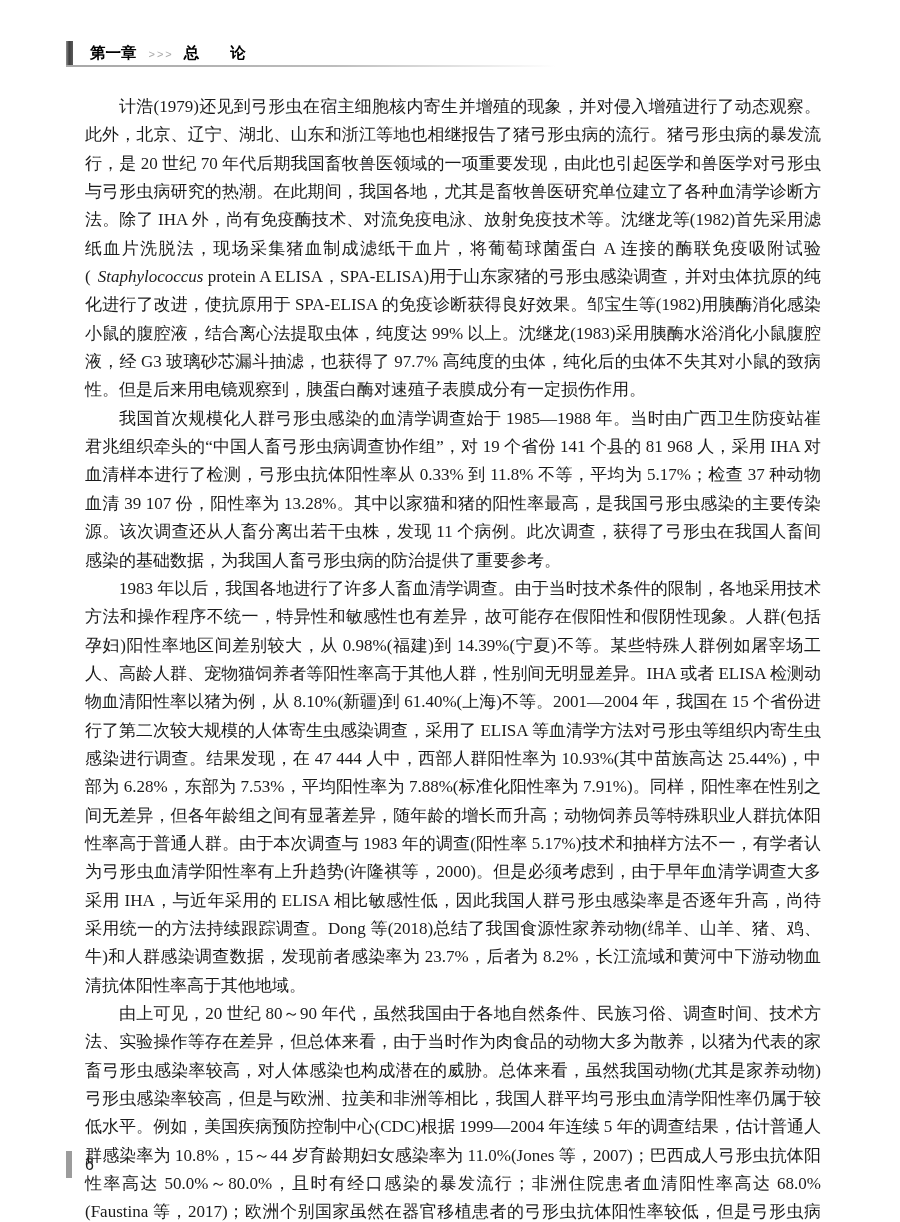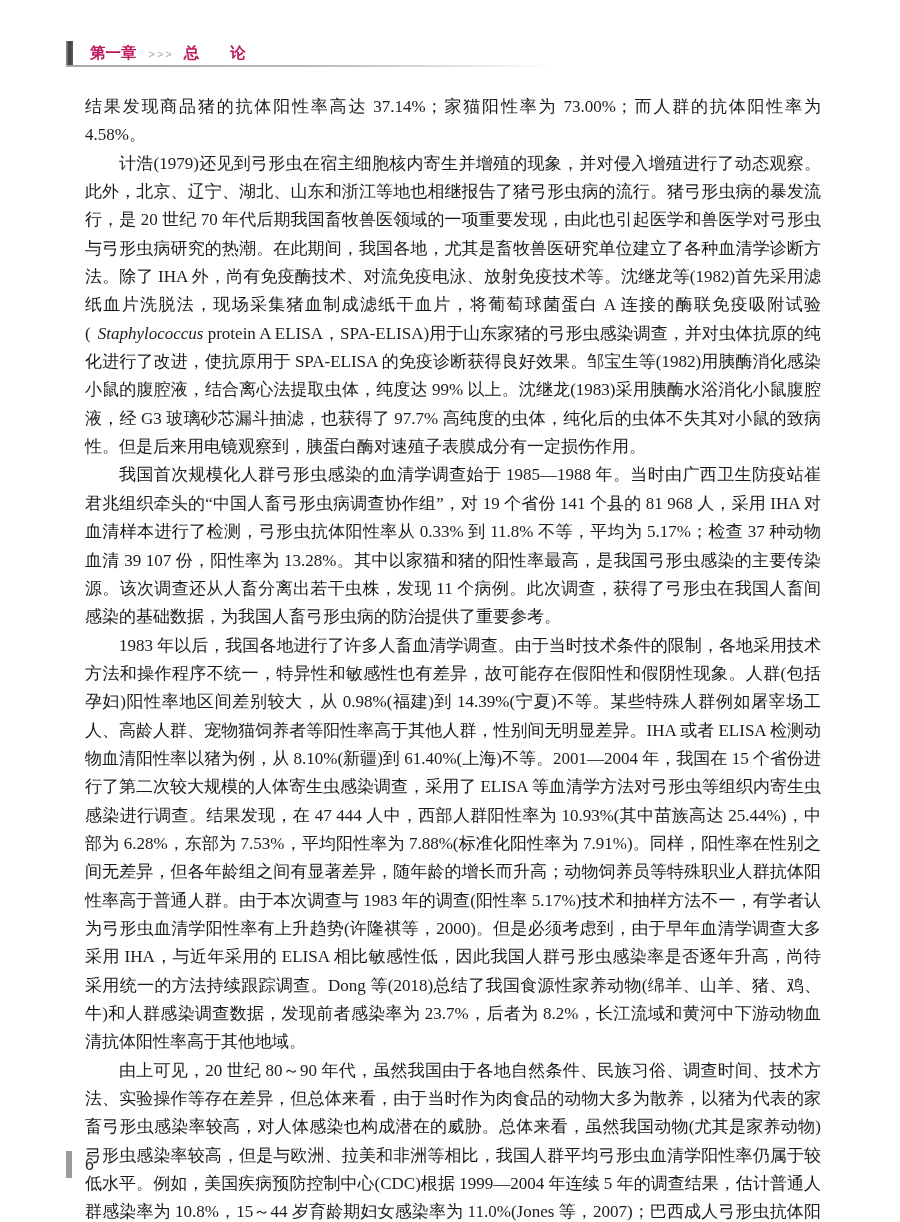--- a/index.html
+++ b/index.html
@@ -27,21 +27,21 @@
   .head-bar {
     width: 7px; height: 24px;
     background: linear-gradient(to right, #8f8f8f, #3f3f3f 45%, #5a5a5a);
     margin-right: 17px;
     flex: 0 0 auto;
   }
   .chapter-label, .chapter-title {
     font-family: "Liberation Sans", "DejaVu Sans", sans-serif;
     font-weight: bold;
     font-size: 15.5px;
-    color: #be185d;
+    color: #000000;
     white-space: pre;
   }
   .head-chevrons {
     font-family: "Liberation Sans", "DejaVu Sans", sans-serif;
     color: #a9a9a9;
     font-size: 11px;
     letter-spacing: 2px;
     margin: 0 10px 0 12px;
     transform: translateY(1px);
   }
@@ -83,21 +83,20 @@
 
 <div class="chapter-header">
   <span class="head-bar"></span>
   <span class="chapter-label">第一章</span>
   <span class="head-chevrons">&gt;&gt;&gt;</span>
   <span class="chapter-title">总　　论</span>
   <span class="head-rule"></span>
 </div>
 
 <div class="page-body">
-    <p class="para"><span>结果发现商品猪的抗体阳性率高达 37.14%；家猫阳性率为 73.00%；而人群的抗体阳性率为 4.58%。</span></p>
     <p class="para indent"><span>计浩(1979)还见到弓形虫在宿主细胞核内寄生并增殖的现象，并对侵入增殖进行了动态观察。此外，北京、辽宁、湖北、山东和浙江等地也相继报告了猪弓形虫病的流行。猪弓形虫病的暴发流行，是 20 世纪 70 年代后期我国畜牧兽医领域的一项重要发现，由此也引起医学和兽医学对弓形虫与弓形虫病研究的热潮。在此期间，我国各地，尤其是畜牧兽医研究单位建立了各种血清学诊断方法。除了 IHA 外，尚有免疫酶技术、对流免疫电泳、放射免疫技术等。沈继龙等(1982)首先采用滤纸血片洗脱法，现场采集猪血制成滤纸干血片，将葡萄球菌蛋白 A 连接的酶联免疫吸附试验(</span><em>Staphylococcus</em><span> protein A ELISA，SPA-ELISA)用于山东家猪的弓形虫感染调查，并对虫体抗原的纯化进行了改进，使抗原用于 SPA-ELISA 的免疫诊断获得良好效果。邹宝生等(1982)用胰酶消化感染小鼠的腹腔液，结合离心法提取虫体，纯度达 99% 以上。沈继龙(1983)采用胰酶水浴消化小鼠腹腔液，经 G3 玻璃砂芯漏斗抽滤，也获得了 97.7% 高纯度的虫体，纯化后的虫体不失其对小鼠的致病性。但是后来用电镜观察到，胰蛋白酶对速殖子表膜成分有一定损伤作用。</span></p>
     <p class="para indent"><span>我国首次规模化人群弓形虫感染的血清学调查始于 1985—1988 年。当时由广西卫生防疫站崔君兆组织牵头的“中国人畜弓形虫病调查协作组”，对 19 个省份 141 个县的 81 968 人，采用 IHA 对血清样本进行了检测，弓形虫抗体阳性率从 0.33% 到 11.8% 不等，平均为 5.17%；检查 37 种动物血清 39 107 份，阳性率为 13.28%。其中以家猫和猪的阳性率最高，是我国弓形虫感染的主要传染源。该次调查还从人畜分离出若干虫株，发现 11 个病例。此次调查，获得了弓形虫在我国人畜间感染的基础数据，为我国人畜弓形虫病的防治提供了重要参考。</span></p>
     <p class="para indent"><span>1983 年以后，我国各地进行了许多人畜血清学调查。由于当时技术条件的限制，各地采用技术方法和操作程序不统一，特异性和敏感性也有差异，故可能存在假阳性和假阴性现象。人群(包括孕妇)阳性率地区间差别较大，从 0.98%(福建)到 14.39%(宁夏)不等。某些特殊人群例如屠宰场工人、高龄人群、宠物猫饲养者等阳性率高于其他人群，性别间无明显差异。IHA 或者 ELISA 检测动物血清阳性率以猪为例，从 8.10%(新疆)到 61.40%(上海)不等。2001—2004 年，我国在 15 个省份进行了第二次较大规模的人体寄生虫感染调查，采用了 ELISA 等血清学方法对弓形虫等组织内寄生虫感染进行调查。结果发现，在 47 444 人中，西部人群阳性率为 10.93%(其中苗族高达 25.44%)，中部为 6.28%，东部为 7.53%，平均阳性率为 7.88%(标准化阳性率为 7.91%)。同样，阳性率在性别之间无差异，但各年龄组之间有显著差异，随年龄的增长而升高；动物饲养员等特殊职业人群抗体阳性率高于普通人群。由于本次调查与 1983 年的调查(阳性率 5.17%)技术和抽样方法不一，有学者认为弓形虫血清学阳性率有上升趋势(许隆祺等，2000)。但是必须考虑到，由于早年血清学调查大多采用 IHA，与近年采用的 ELISA 相比敏感性低，因此我国人群弓形虫感染率是否逐年升高，尚待采用统一的方法持续跟踪调查。Dong 等(2018)总结了我国食源性家养动物(绵羊、山羊、猪、鸡、牛)和人群感染调查数据，发现前者感染率为 23.7%，后者为 8.2%，长江流域和黄河中下游动物血清抗体阳性率高于其他地域。</span></p>
     <p class="para indent"><span>由上可见，20 世纪 80～90 年代，虽然我国由于各地自然条件、民族习俗、调查时间、技术方法、实验操作等存在差异，但总体来看，由于当时作为肉食品的动物大多为散养，以猪为代表的家畜弓形虫感染率较高，对人体感染也构成潜在的威胁。总体来看，虽然我国动物(尤其是家养动物)弓形虫感染率较高，但是与欧洲、拉美和非洲等相比，我国人群平均弓形虫血清学阳性率仍属于较低水平。例如，美国疾病预防控制中心(CDC)根据 1999—2004 年连续 5 年的调查结果，估计普通人群感染率为 10.8%，15～44 岁育龄期妇女感染率为 11.0%(Jones 等，2007)；巴西成人弓形虫抗体阳性率高达 50.0%～80.0%，且时有经口感染的暴发流行；非洲住院患者血清阳性率高达 68.0%(Faustina 等，2017)；欧洲个别国家虽然在器官移植患者的弓形虫抗体阳性率较低，但是弓形虫病至今仍然是欧洲的重要疾病负担；处于亚欧交界的土耳其，也有三分之一的人群感染弓形虫。自 1964 年谢天华报告我国首例人体弓形虫病以后，至 1999 年见诸文献的人体弓形虫病有 500 多例，其中先天性弓形虫病 242 例，获得性弓</span></p>
   </div>
 
 <div class="page-footer">
   <span class="footer-bar"></span>
   <span class="page-number">6</span>
 </div>

